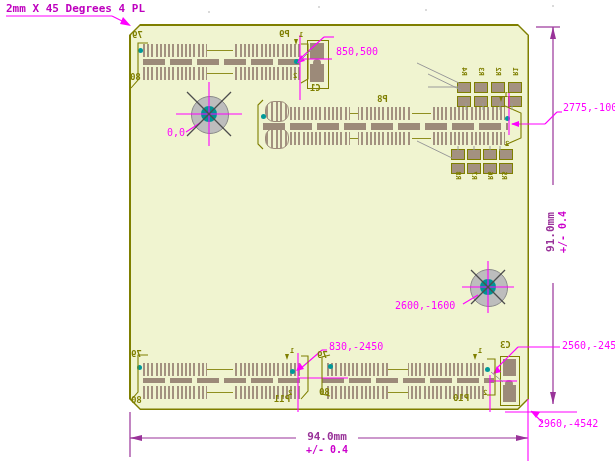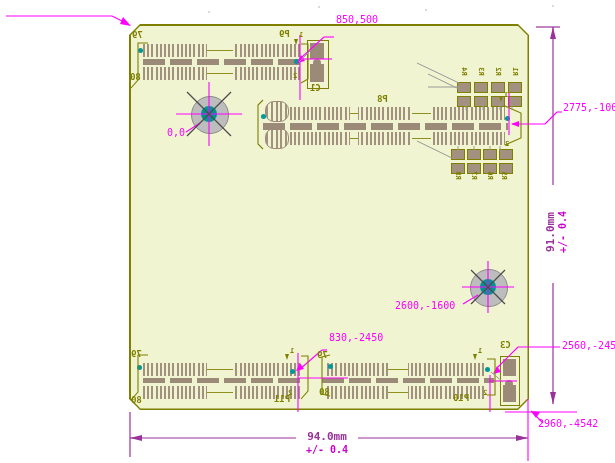--- a/index.html
+++ b/index.html
@@ -219,26 +219,27 @@
       <line x1="417" y1="141" x2="452" y2="158"></line>
       <line x1="458" y1="146" x2="458" y2="151"></line>
       <line x1="474" y1="146" x2="474" y2="151"></line>
       <line x1="490" y1="146" x2="490" y2="151"></line>
       <line x1="500" y1="146" x2="500" y2="151"></line>
       <line x1="299" y1="62" x2="311" y2="50"></line>
       <line x1="491" y1="372" x2="503" y2="382"></line>
     </g>
   </svg>
 
-
-  <div class="abs coord" style="left:336px;top:14px;z-index:4">850,500</div>
+  <div class="abs title" style="left:6px;top:2px;z-index:4">2mm X 45 Degrees 4 PL</div>
+
+  <div class="abs coord" style="left:336px;top:46px;z-index:4">850,500</div>
   <div class="abs coord" style="left:563px;top:102px;z-index:4">2775,-100</div>
   <div class="abs coord" style="left:167px;top:127px;z-index:4">0,0</div>
   <div class="abs coord" style="left:395px;top:300px;z-index:4">2600,-1600</div>
-  <div class="abs coord" style="left:329px;top:332px;z-index:4">830,-2450</div>
+  <div class="abs coord" style="left:329px;top:341px;z-index:4">830,-2450</div>
   <div class="abs coord" style="left:562px;top:340px;z-index:4">2560,-2450</div>
   <div class="abs coord" style="left:538px;top:418px;z-index:4">2960,-4542</div>
 
   <div class="abs dimtxt" style="left:297px;top:431px;width:60px;text-align:center;z-index:4">94.0mm</div>
   <div class="abs toltxt" style="left:297px;top:444px;width:60px;text-align:center;z-index:4">+/- 0.4</div>
   <div class="abs" style="left:517px;top:215px;width:90px;height:34px;transform:rotate(-90deg);text-align:center;z-index:4">
     <div class="dimtxt">91.0mm</div>
     <div class="toltxt">+/- 0.4</div>
   </div>
 

